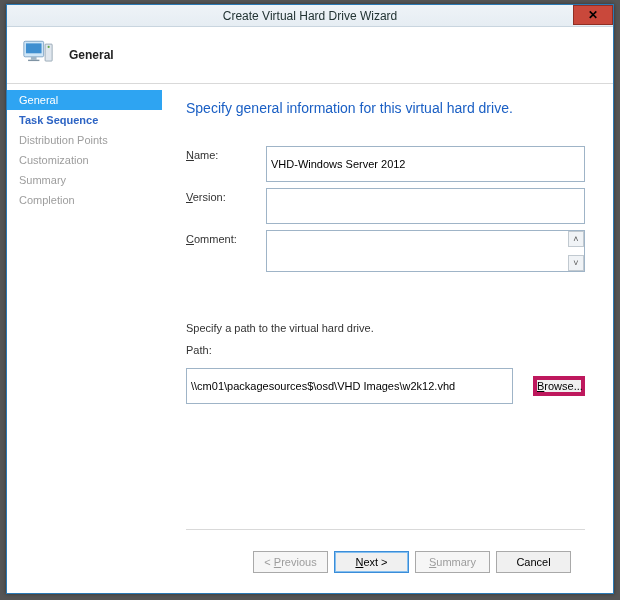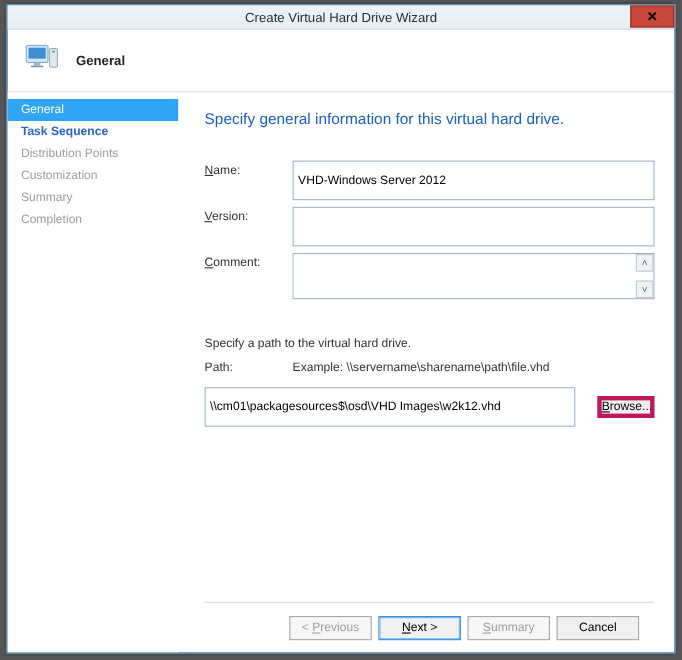--- a/index.html
+++ b/index.html
@@ -84,21 +84,21 @@
     }
     .step-item.todo {
       color: #2d64c4;
       font-weight: bold;
     }
     .step-item.disabled {
       color: #9d9d9d;
     }
     .main {
       flex: 1 1 auto;
-      padding: 16px 18px 0 24px;
+      padding: 16px 28px 0 24px;
       display: flex;
       flex-direction: column;
     }
     .main-heading {
       color: #1a5fc4;
       font-size: 14px;
       margin-bottom: 30px;
     }
     .form-row {
       display: flex;
@@ -149,21 +149,21 @@
       border: 1px solid #c1c9d0;
       background: #f0f3f6;
       font-size: 9px;
       display: flex;
       align-items: center;
       justify-content: center;
       color: #555;
     }
     .section-text {
       color: #333;
-      margin-top: 28px;
+      margin-top: 44px;
       margin-bottom: 10px;
     }
     .path-row {
       display: flex;
       margin-bottom: 12px;
     }
     .path-row .form-label { padding-top: 0;}
     .example-text { color: #333; }
     .path-input-row {
       display: flex;
@@ -173,21 +173,21 @@
     .path-input-row .text-input { flex: 1; }
     .browse-btn {
       width: 52px; height: 20px;
       background: #f0f0f0;
       border: 4px solid #be185d;
       font-size: 11px;
       font-family: inherit;
     }
     .underlined-char { text-decoration: underline; }
     .footer {
-      height: 46px;
+      height: 64px;
       border-top: 1px solid #d9d9d9;
       display: flex;
       align-items: center;
       justify-content: flex-end;
       padding-right: 14px;
       gap: 6px;
       margin-top: auto;
     }
     .wiz-btn {
       width: 75px; height: 22px;
@@ -263,21 +263,20 @@
             <div>˄</div>
             <div>˅</div>
           </div>
         </div>
       </div>
 
       <div class="section-text">Specify a path to the virtual hard drive.</div>
 
       <div class="path-row">
         <span class="form-label">Path:</span>
-        <span class="example-text">Example: \\servername\sharename\path\file.vhd</span>
       </div>
 
       <div class="path-input-row">
         <input class="text-input" type="text" value="\\cm01\packagesources$\osd\VHD Images\w2k12.vhd" style="">
         <button class="browse-btn"><span class="underlined-char">B</span>rowse...</button>
       </div>
 
       <div class="footer">
         <button class="wiz-btn" disabled="">&lt; <span class="underlined-char">P</span>revious</button>
         <button class="wiz-btn default"><span class="underlined-char">N</span>ext &gt;</button>

